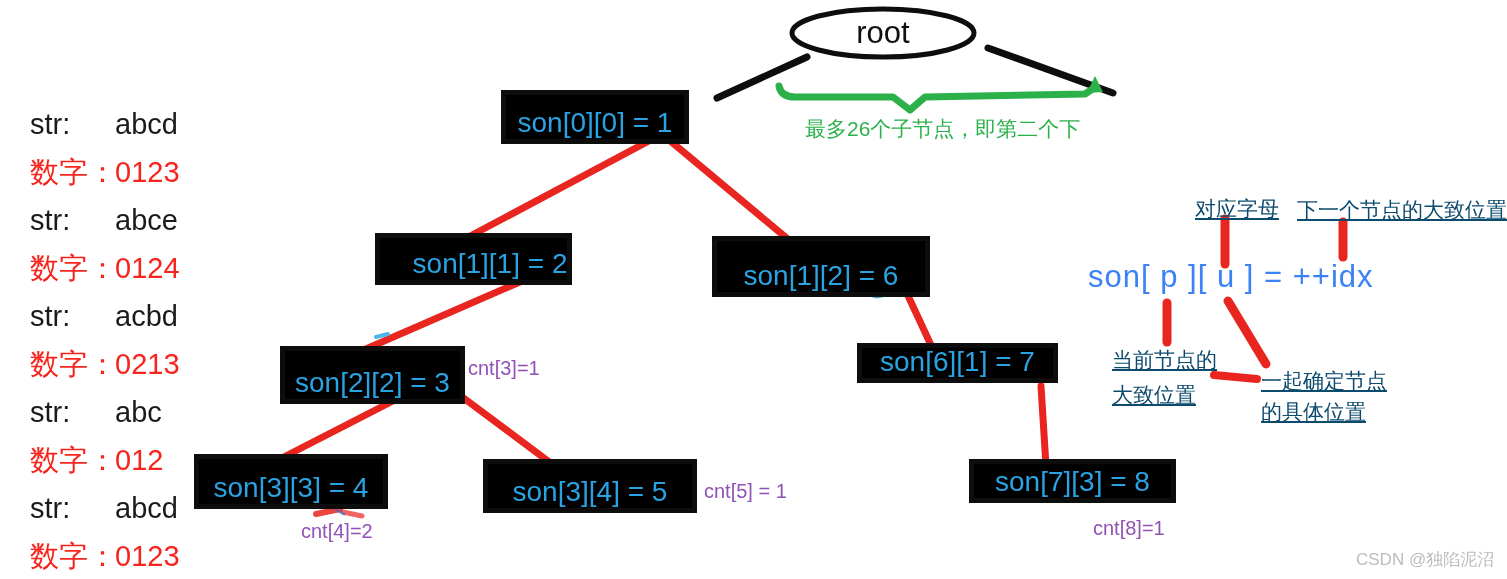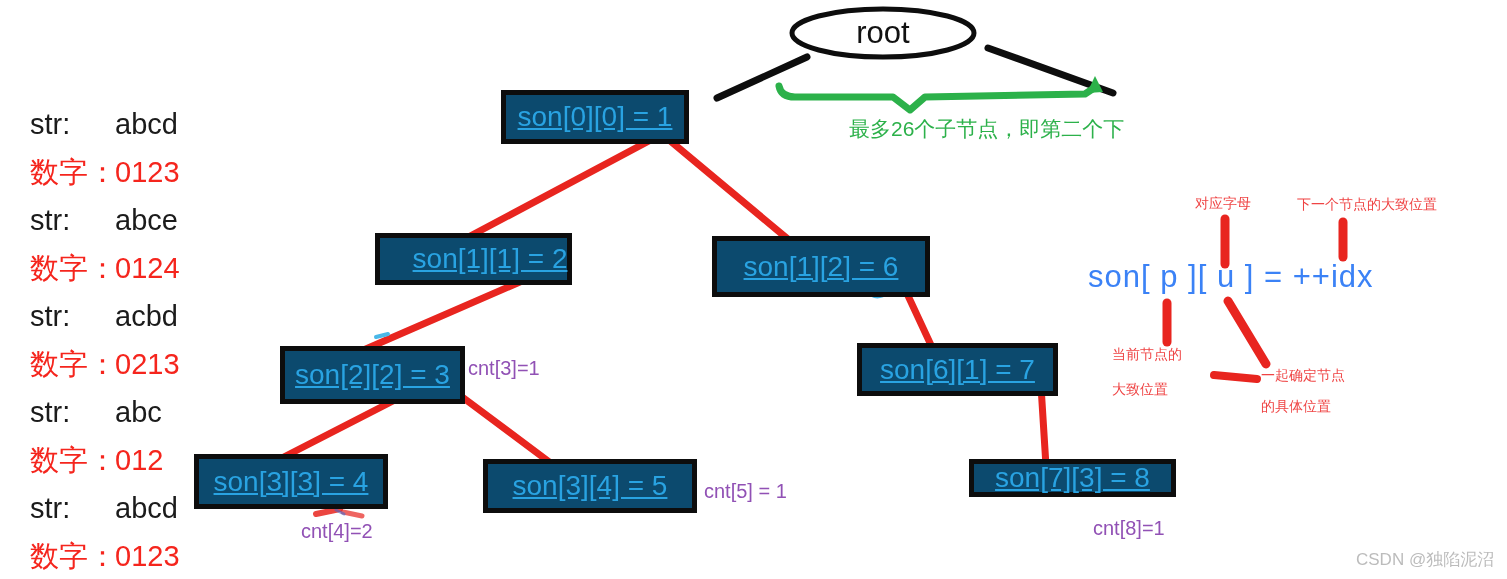--- a/index.html
+++ b/index.html
@@ -16,38 +16,37 @@
   .wl-row{position:absolute;left:30px;width:260px;height:40px;font-size:29px;line-height:40px;white-space:nowrap;}
   .wl-label{position:absolute;left:0;}
   .wl-value{position:absolute;left:85px;}
   .wl-str .wl-label,.wl-str .wl-value{color:#1b1b1b;}
   .wl-num .wl-label,.wl-num .wl-value{color:#f5251d;}
 
   
   .node-box{
     position:absolute;
     border:5px solid #0d0d0d;
-    background:#0c4a6e;
+    background:#000000;
     color:#29a3e2;
     font-size:28px;
-    display:flex;align-items:center;justify-content:center;
+    display:flex;align-items:flex-end;justify-content:center;
     white-space:nowrap;
     box-sizing:border-box;
-    text-decoration:underline;
   }
   .root-label{
     position:absolute;left:793px;top:10px;width:180px;height:46px;
     display:flex;align-items:center;justify-content:center;
     font-size:31px;color:#111;
   }
   .cnt-label{position:absolute;color:#9151b5;font-size:20px;white-space:nowrap;}
 
-  .green-note{position:absolute;color:#2cb14a;font-size:21px;white-space:nowrap;margin-left:44px;}
+  .green-note{position:absolute;color:#2cb14a;font-size:21px;white-space:nowrap;}
   .formula{position:absolute;color:#3b82f6;font-size:31px;white-space:nowrap;letter-spacing:1px;}
-  .red-note{position:absolute;color:#ef4444;font-size:14px;white-space:nowrap;}
+  .red-note{position:absolute;color:#0c4a6e;font-size:21px;white-space:nowrap;text-decoration:underline;}
   .watermark{position:absolute;color:#bcbcbc;font-size:17px;white-space:nowrap;}
 </style>
 </head>
 <body>
 
 <div id="canvas">
 
   <svg class="layer" width="1507" height="579" viewBox="0 0 1507 579">
 
     <ellipse cx="883" cy="33" rx="91" ry="24" fill="none" stroke="#0d0d0d" stroke-width="5"></ellipse>
@@ -133,24 +132,24 @@
   </div>
   <div class="node-box" style="left:280px;top:346px;width:185px;height:58px;">
     <span>son[2][2] = 3</span>
   </div>
   <div class="node-box" style="left:194px;top:454px;width:194px;height:55px;">
     <span>son[3][3] = 4</span>
   </div>
   <div class="node-box" style="left:483px;top:459px;width:214px;height:54px;">
     <span>son[3][4] = 5</span>
   </div>
-  <div class="node-box" style="left:857px;top:343px;width:201px;height:53px;">
+  <div class="node-box" style="left:857px;top:343px;width:201px;height:40px;">
     <span>son[6][1] = 7</span>
   </div>
-  <div class="node-box" style="left:969px;top:459px;width:207px;height:38px;">
+  <div class="node-box" style="left:969px;top:459px;width:207px;height:44px;">
     <span>son[7][3] = 8</span>
   </div>
 
   <div class="cnt-label" style="left:468px;top:357px;">cnt[3]=1</div>
   <div class="cnt-label" style="left:301px;top:520px;">cnt[4]=2</div>
   <div class="cnt-label" style="left:704px;top:480px;">cnt[5] = 1</div>
   <div class="cnt-label" style="left:1093px;top:517px;">cnt[8]=1</div>
 
   <div class="green-note" style="left:805px;top:115px;">最多26个子节点，即第二个下</div>
 

